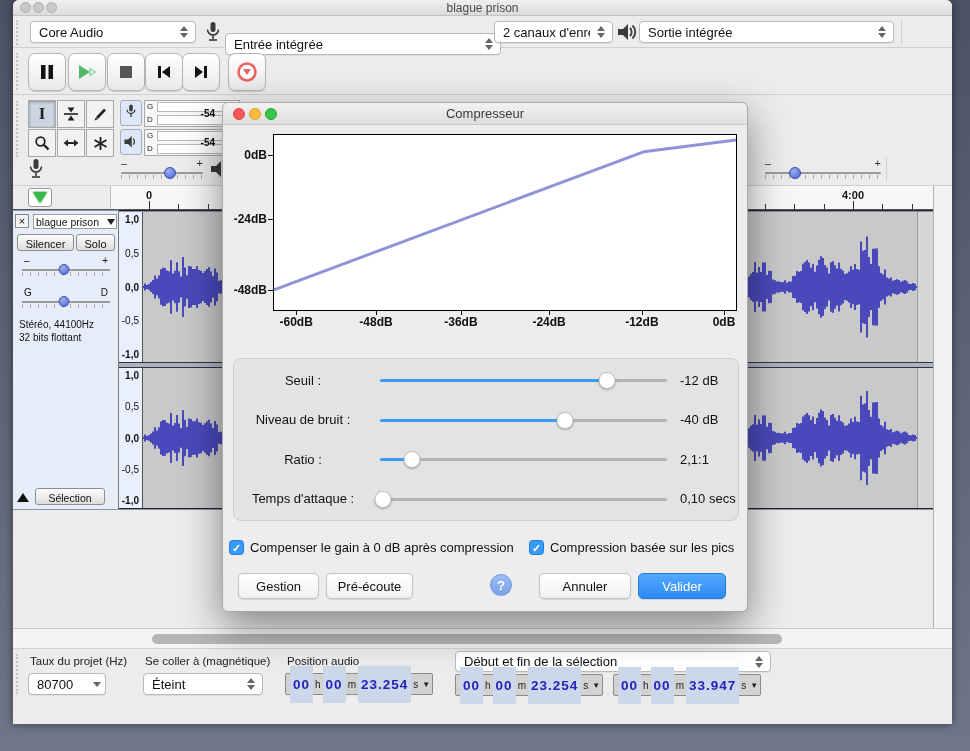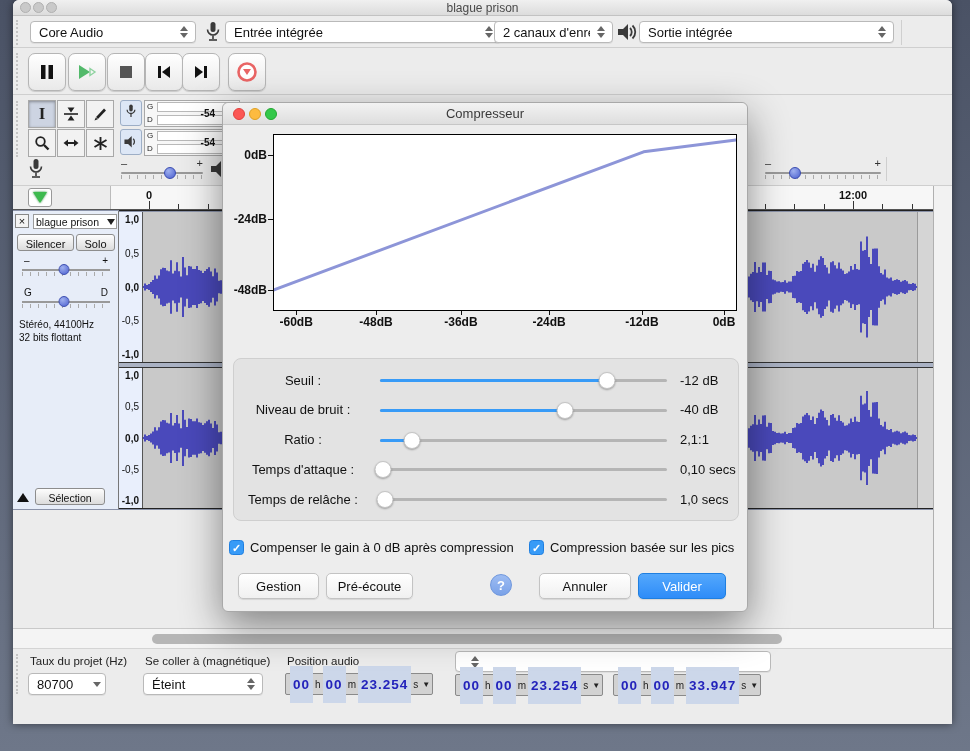--- a/index.html
+++ b/index.html
@@ -134,21 +134,21 @@
         </span>
     </div>
     <div class="bar-icon" style="left:190px;top:3px">
       <svg viewBox="0 0 20 24">
           <rect x="7.5" y="2" width="5" height="10" rx="2.5" fill="#3a3a3a"></rect>
           <path d="M4.5 9.5 a5.5 5.5 0 0 0 11 0" fill="none" stroke="#3a3a3a" stroke-width="1.6"></path>
           <line x1="10" y1="15.5" x2="10" y2="19" stroke="#3a3a3a" stroke-width="1.6"></line>
           <line x1="6" y1="20" x2="14" y2="20" stroke="#3a3a3a" stroke-width="1.6"></line>
         </svg>
     </div>
-    <div class="dropdown" style="left:212px;top:4px;width:276px">
+    <div class="dropdown" style="left:212px;top:16px;width:276px">
       <span class="dd-label">Entrée intégrée</span>
       <span class="updown">
           <i class="up"></i>
           <i class="dn"></i>
         </span>
     </div>
     <div class="dropdown" style="left:481px;top:4px;width:119px">
       <span class="dd-label">2 canaux d'enregist...</span>
       <span class="updown">
           <i class="up"></i>
@@ -312,21 +312,21 @@
     </div>
     <div class="vgrip" style="left:873px;top:62px;height:24px;border-left:1px solid #cfcfcf"></div>
   </div>
 
   <div id="timeline">
     <div id="quickplay">
         <div class="gtri"></div>
       </div>
     <div id="tl-ruler">
       <span class="tl-num" style="left:38px">0</span>
-      <span class="tl-num" style="left:742px">12:00</span>
+      <span class="tl-num" style="left:742px">4:00</span>
       <div id="timeline-ticks">
           <div class="tl-tick" style="left: 38px; height: 8px;"></div>
           <div class="tl-tick" style="left: 67.3333px; height: 5px;"></div>
           <div class="tl-tick" style="left: 96.6667px; height: 5px;"></div>
           <div class="tl-tick" style="left: 126px; height: 5px;"></div>
           <div class="tl-tick" style="left: 155.333px; height: 5px;"></div>
           <div class="tl-tick" style="left: 184.667px; height: 5px;"></div>
           <div class="tl-tick" style="left: 214px; height: 5px;"></div>
           <div class="tl-tick" style="left: 243.333px; height: 5px;"></div>
           <div class="tl-tick" style="left: 272.667px; height: 5px;"></div>
@@ -449,20 +449,21 @@
     <div class="timefield" style="left:272px;top:24px;width:148px">
       <span class="seg">00</span>
         <span class="unit">h</span>
       <span class="seg">00</span>
         <span class="unit">m</span>
       <span class="seg">23.254</span>
         <span class="unit">s</span>
       <span class="tf-arrow">▼</span>
     </div>
     <div class="dropdown" style="left:442px;top:2px;width:316px;height:21px">
+      <span class="dd-label">Début et fin de la sélection</span>
       <span class="updown">
           <i class="up"></i>
           <i class="dn"></i>
         </span>
     </div>
     <div class="timefield" style="left:442px;top:25px;width:148px">
       <span class="seg">00</span>
         <span class="unit">h</span>
       <span class="seg">00</span>
         <span class="unit">m</span>
@@ -548,29 +549,20 @@
     </div>
     <div class="cslider-row">
       <span class="cs-label">Temps d'attaque :</span>
       <div class="cs-track">
           <div class="cs-rail"></div>
           <div class="cs-fill" style="width: 1.2%;"></div>
           <div class="cs-knob" style="left: 1.2%;"></div>
         </div>
       <span class="cs-value">0,10 secs</span>
     </div>
-    <div class="cslider-row">
-      <span class="cs-label">Temps de relâche :</span>
-      <div class="cs-track">
-          <div class="cs-rail"></div>
-          <div class="cs-fill" style="width: 1.8%;"></div>
-          <div class="cs-knob" style="left: 1.8%;"></div>
-        </div>
-      <span class="cs-value">1,0 secs</span>
-    </div>
   </div>
 
   <div class="cbx-group" style="left:6px">
     <span class="cbx">✓</span>
     <span class="cbx-label">Compenser le gain à 0 dB après compression</span>
   </div>
   <div class="cbx-group" style="left:306px">
     <span class="cbx">✓</span>
     <span class="cbx-label">Compression basée sur les pics</span>
   </div>

